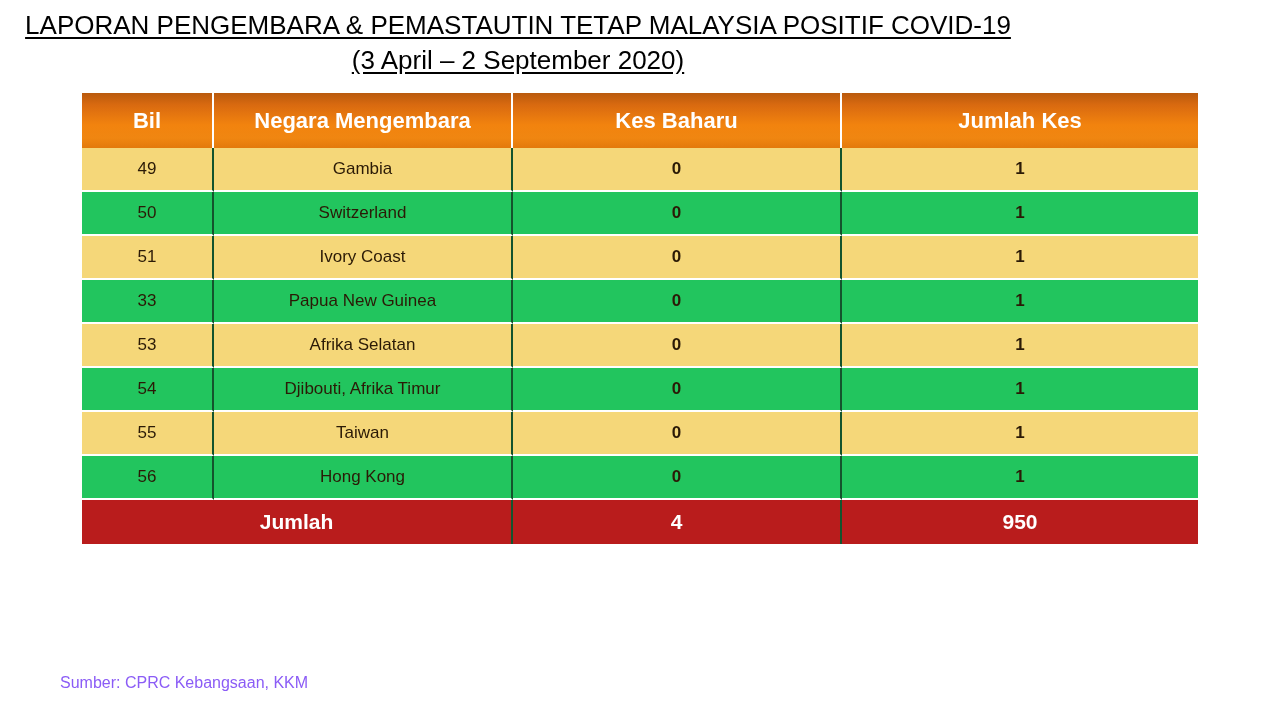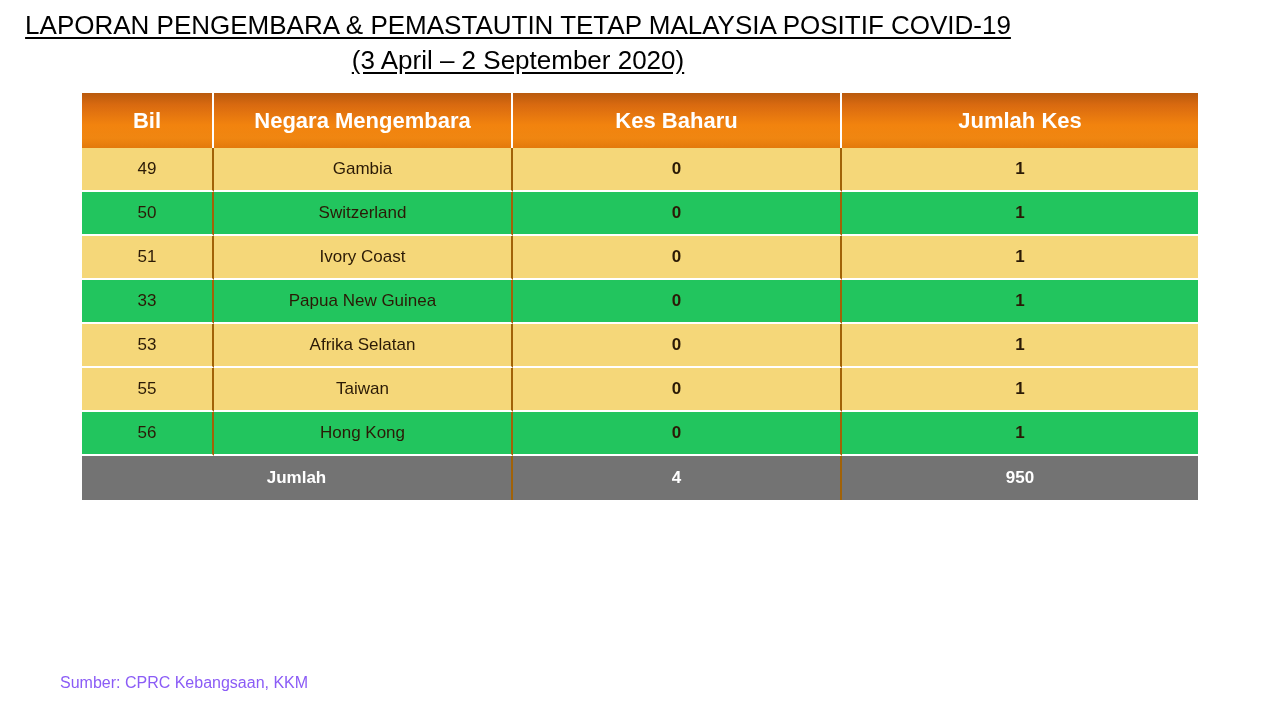--- a/index.html
+++ b/index.html
@@ -79,39 +79,39 @@
   thead th:last-child { border-right: none; }
 
   
   tbody td {
     height: 44px;
     padding: 0 8px;
     font-size: 17px;
     color: #2b1a06;
     text-align: center;
     vertical-align: middle;
-    border-right: 2px solid #a16207;
+    border-right: 2px solid #14532d;
     border-bottom: 2px solid #ffffff;
     white-space: nowrap;
   }
   tbody td:last-child { border-right: none; }
 
   tr.band-light td { background: #f5d779; }
   tr.band-dark  td { background: #22c55e; }
 
   td.col-bil    { font-weight: 400; }
   td.col-negara { font-weight: 400; }
   td.col-num    { font-weight: bold; }
 
   
   tr.total-row td {
-    background: #737373;
+    background: #b91c1c;
     color: #ffffff;
     font-weight: bold;
-    font-size: 17px;
+    font-size: 21px;
     border-bottom: none;
   }
   tr.total-row td.total-label {
     text-align: center;
   }
 
   
   .footer {
     position: absolute;
     left: 60px;
@@ -177,20 +177,26 @@
           <td class="col-num">1</td>
         </tr>
 
         <tr class="band-light">
           <td class="col-bil">53</td>
           <td class="col-negara">Afrika Selatan</td>
           <td class="col-num">0</td>
           <td class="col-num">1</td>
         </tr>
 
+        <tr class="band-dark">
+          <td class="col-bil">54</td>
+          <td class="col-negara">Djibouti, Afrika Timur</td>
+          <td class="col-num">0</td>
+          <td class="col-num">1</td>
+        </tr>
 
         <tr class="band-light">
           <td class="col-bil">55</td>
           <td class="col-negara">Taiwan</td>
           <td class="col-num">0</td>
           <td class="col-num">1</td>
         </tr>
 
         <tr class="band-dark">
           <td class="col-bil">56</td>

